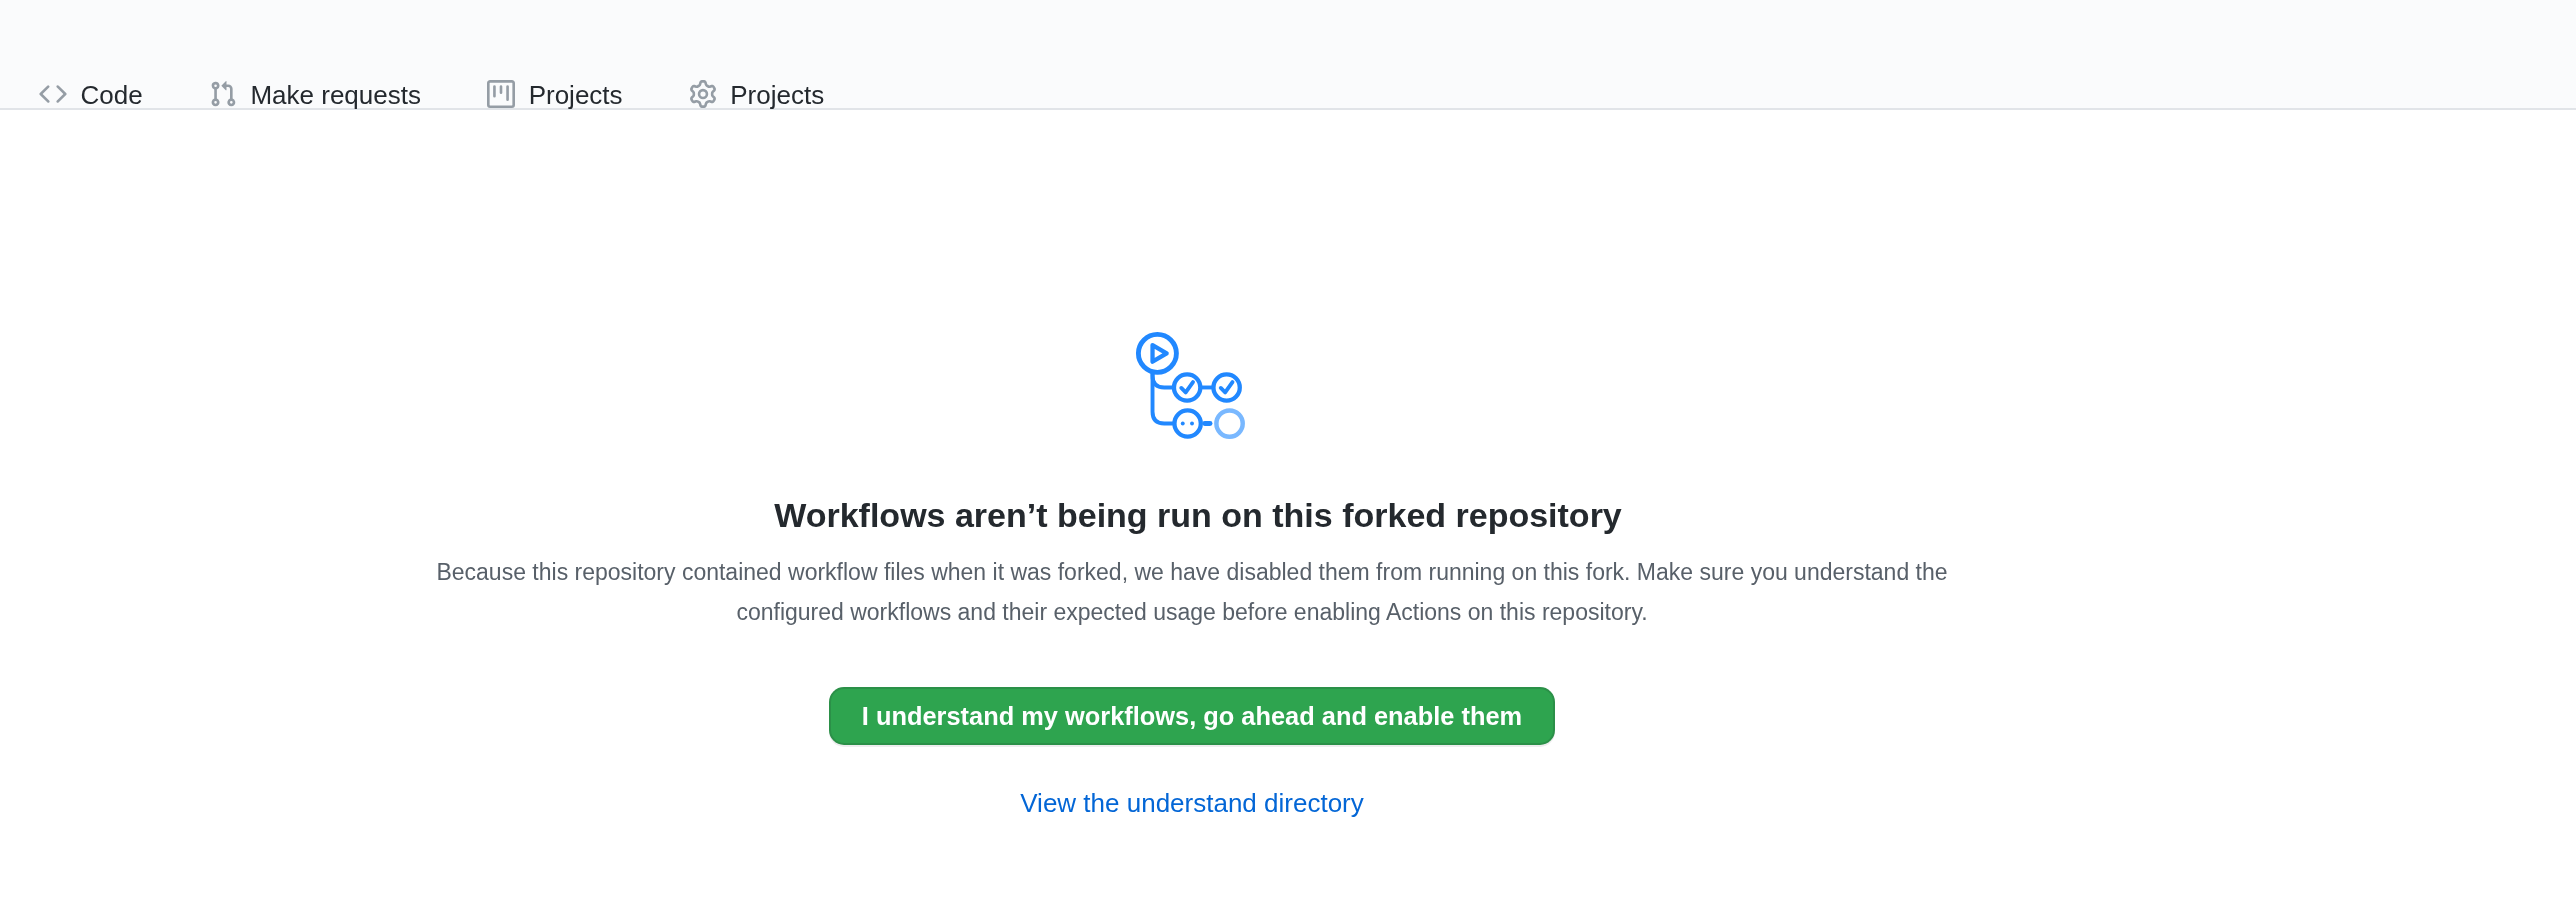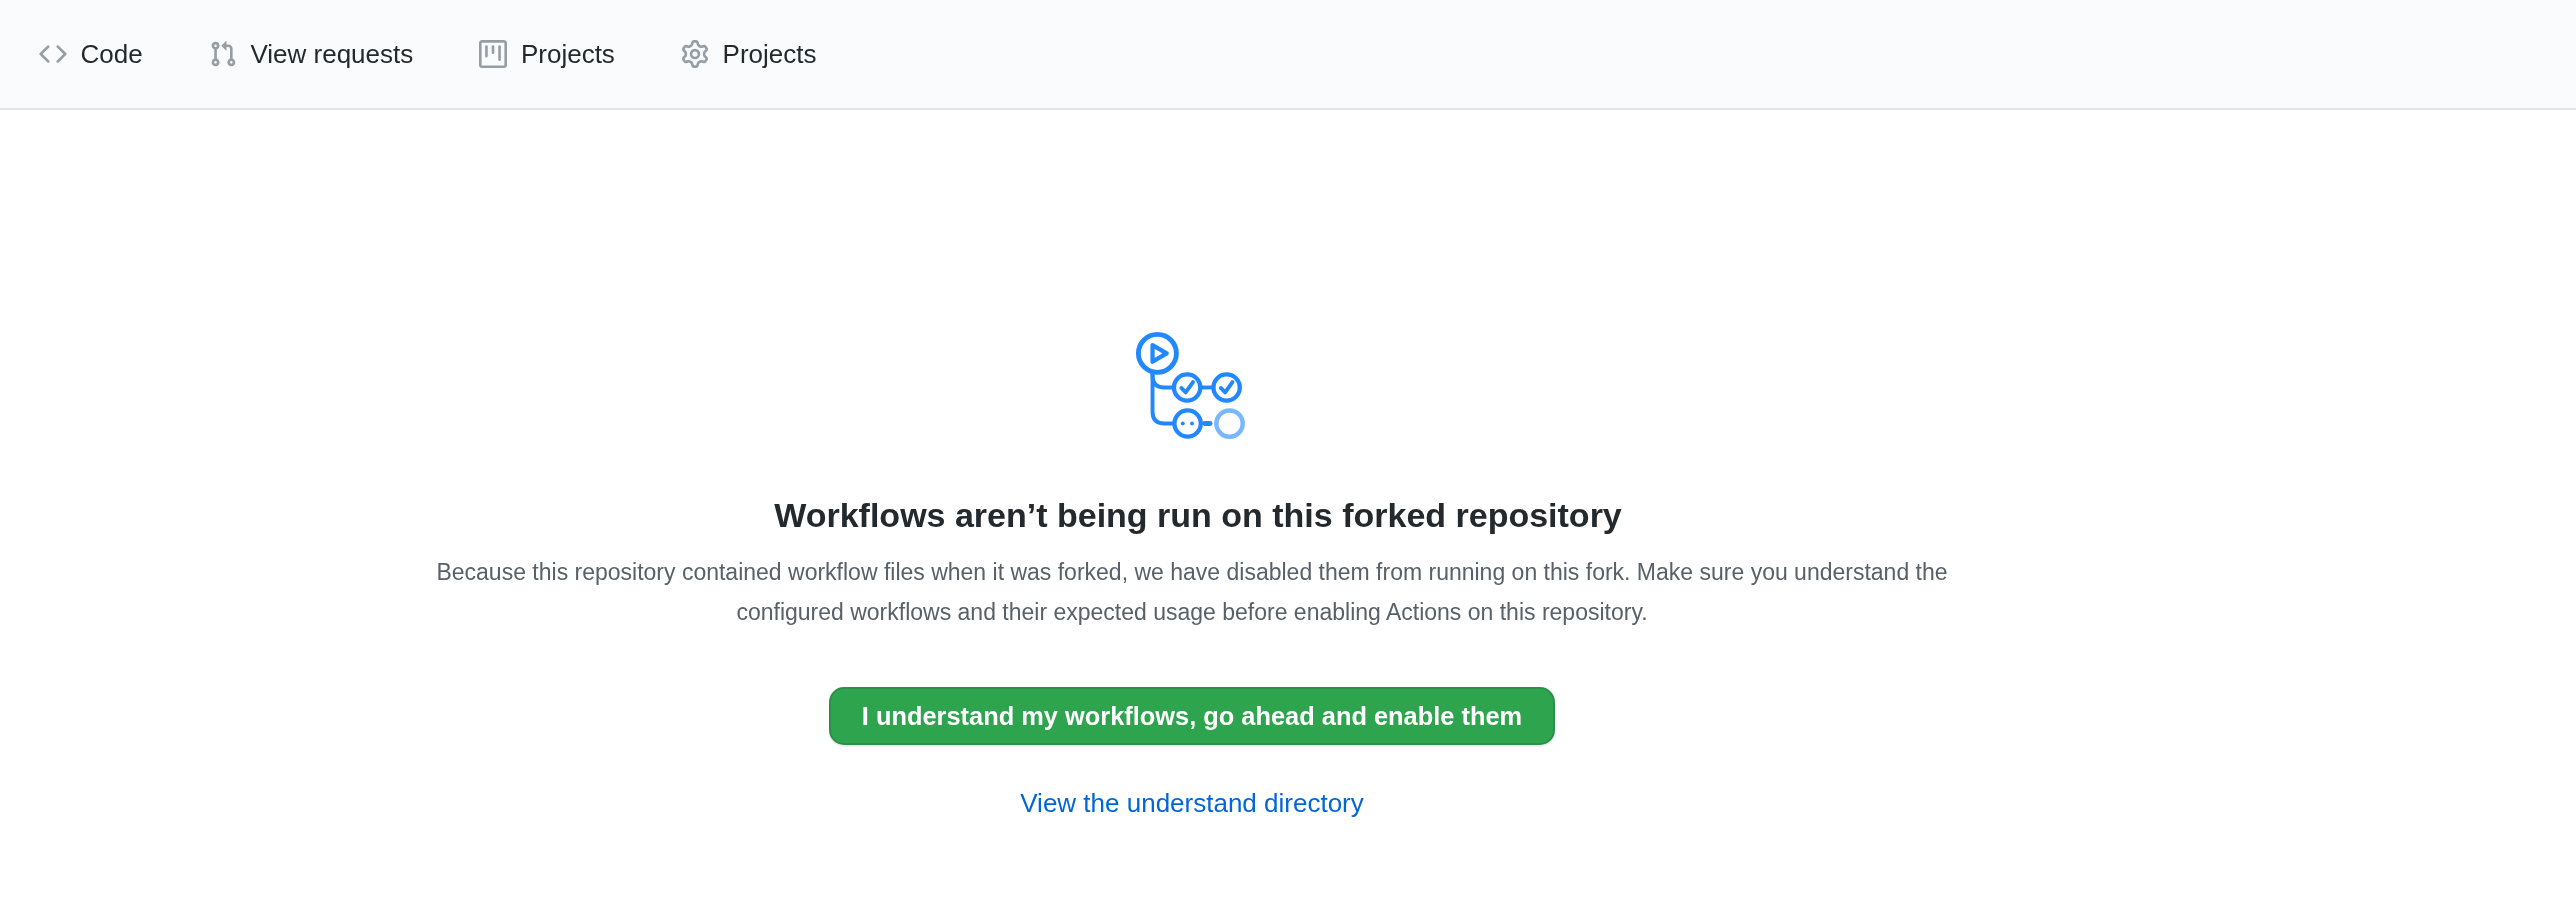--- a/index.html
+++ b/index.html
@@ -18,21 +18,21 @@
     height: 110px;
     background: #fafbfc;
     border-bottom: 2px solid #e1e4e8;
     display: flex;
     align-items: stretch;
     padding-left: 5.9px;
   }
   .tab {
     position: relative;
     display: flex;
-    align-items: center;
+    align-items: flex-end;
     gap: 13.7px;
     padding: 0 33px;
     font-size: 26px;
     line-height: 1;
     color: #24292e;
     cursor: pointer;
     white-space: nowrap;
   }
   .tab svg { width: 28px; height: 28px; fill: #959da5; flex: none; }
   .tab.active { font-weight: 700; }
@@ -98,21 +98,21 @@
     <svg viewBox="0 0 16 16" aria-hidden="true">
       <path d="M4.72 3.22a.75.75 0 0 1 1.06 1.06L2.06 8l3.72 3.72a.75.75 0 1 1-1.06 1.06L.47 8.53a.75.75 0 0 1 0-1.06l4.25-4.25Zm6.56 0a.75.75 0 1 0-1.06 1.06L13.94 8l-3.72 3.72a.75.75 0 1 0 1.06 1.06l4.25-4.25a.75.75 0 0 0 0-1.06l-4.25-4.25Z"></path>
     </svg>
     <span>Code</span>
   </div>
 
   <div class="tab">
     <svg viewBox="0 0 16 16" aria-hidden="true">
       <path d="M1.5 3.25a2.25 2.25 0 1 1 3 2.122v5.256a2.251 2.251 0 1 1-1.5 0V5.372A2.25 2.25 0 0 1 1.5 3.25Zm5.677-.177L9.573.677A.25.25 0 0 1 10 .854V2.5h1A2.5 2.5 0 0 1 13.5 5v5.628a2.251 2.251 0 1 1-1.5 0V5a1 1 0 0 0-1-1h-1v1.646a.25.25 0 0 1-.427.177L7.177 3.427a.25.25 0 0 1 0-.354ZM3.75 2.5a.75.75 0 1 0 0 1.5.75.75 0 0 0 0-1.5Zm0 9.5a.75.75 0 1 0 0 1.5.75.75 0 0 0 0-1.5Zm8.25.75a.75.75 0 1 0 1.5 0 .75.75 0 0 0-1.5 0Z"></path>
     </svg>
-    <span>View requests</span>
+    <span>Make requests</span>
   </div>
 
 
   <div class="tab">
     <svg viewBox="0 0 16 16" aria-hidden="true">
       <path d="M1.75 0h12.5C15.216 0 16 .784 16 1.75v12.5A1.75 1.75 0 0 1 14.25 16H1.75A1.75 1.75 0 0 1 0 14.25V1.75C0 .784.784 0 1.75 0ZM1.5 1.75v12.5c0 .138.112.25.25.25h12.5a.25.25 0 0 0 .25-.25V1.75a.25.25 0 0 0-.25-.25H1.75a.25.25 0 0 0-.25.25ZM11.75 3a.75.75 0 0 1 .75.75v7.5a.75.75 0 0 1-1.5 0v-7.5a.75.75 0 0 1 .75-.75Zm-8.25.75a.75.75 0 0 1 1.5 0v5.5a.75.75 0 0 1-1.5 0v-5.5ZM8 3a.75.75 0 0 1 .75.75v3.5a.75.75 0 0 1-1.5 0v-3.5A.75.75 0 0 1 8 3Z"></path>
     </svg>
     <span>Projects</span>
   </div>
 

